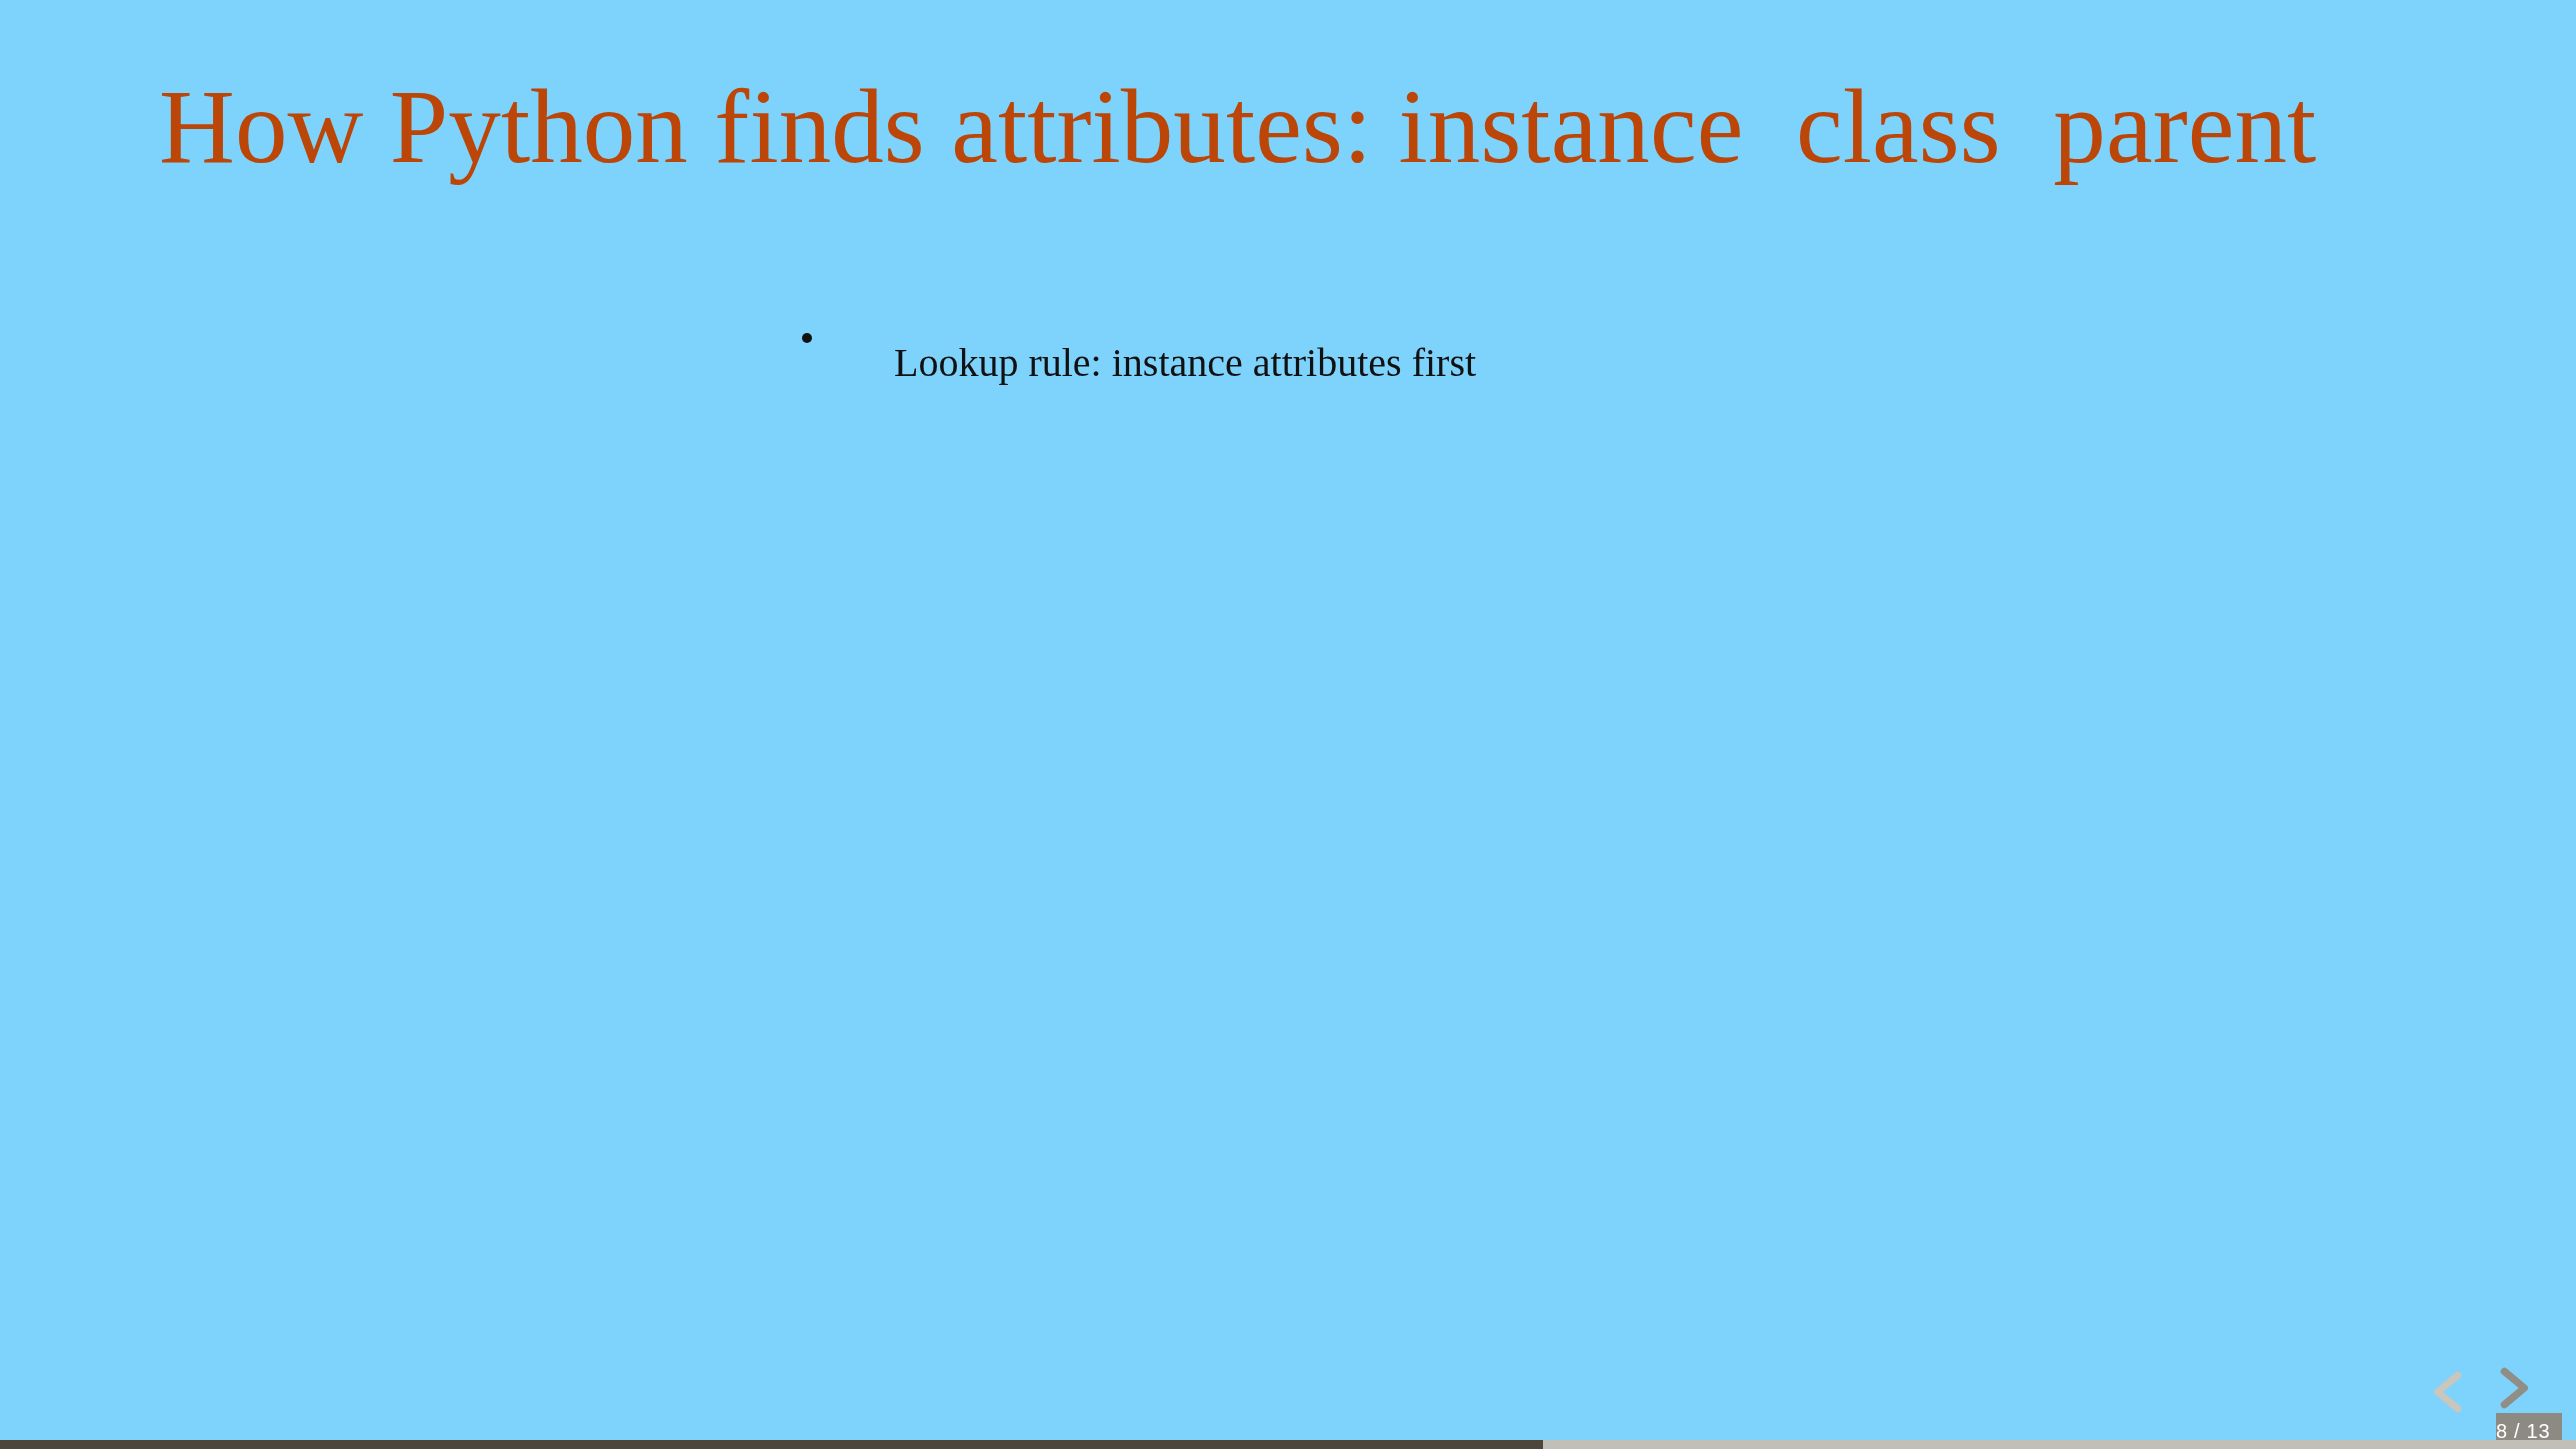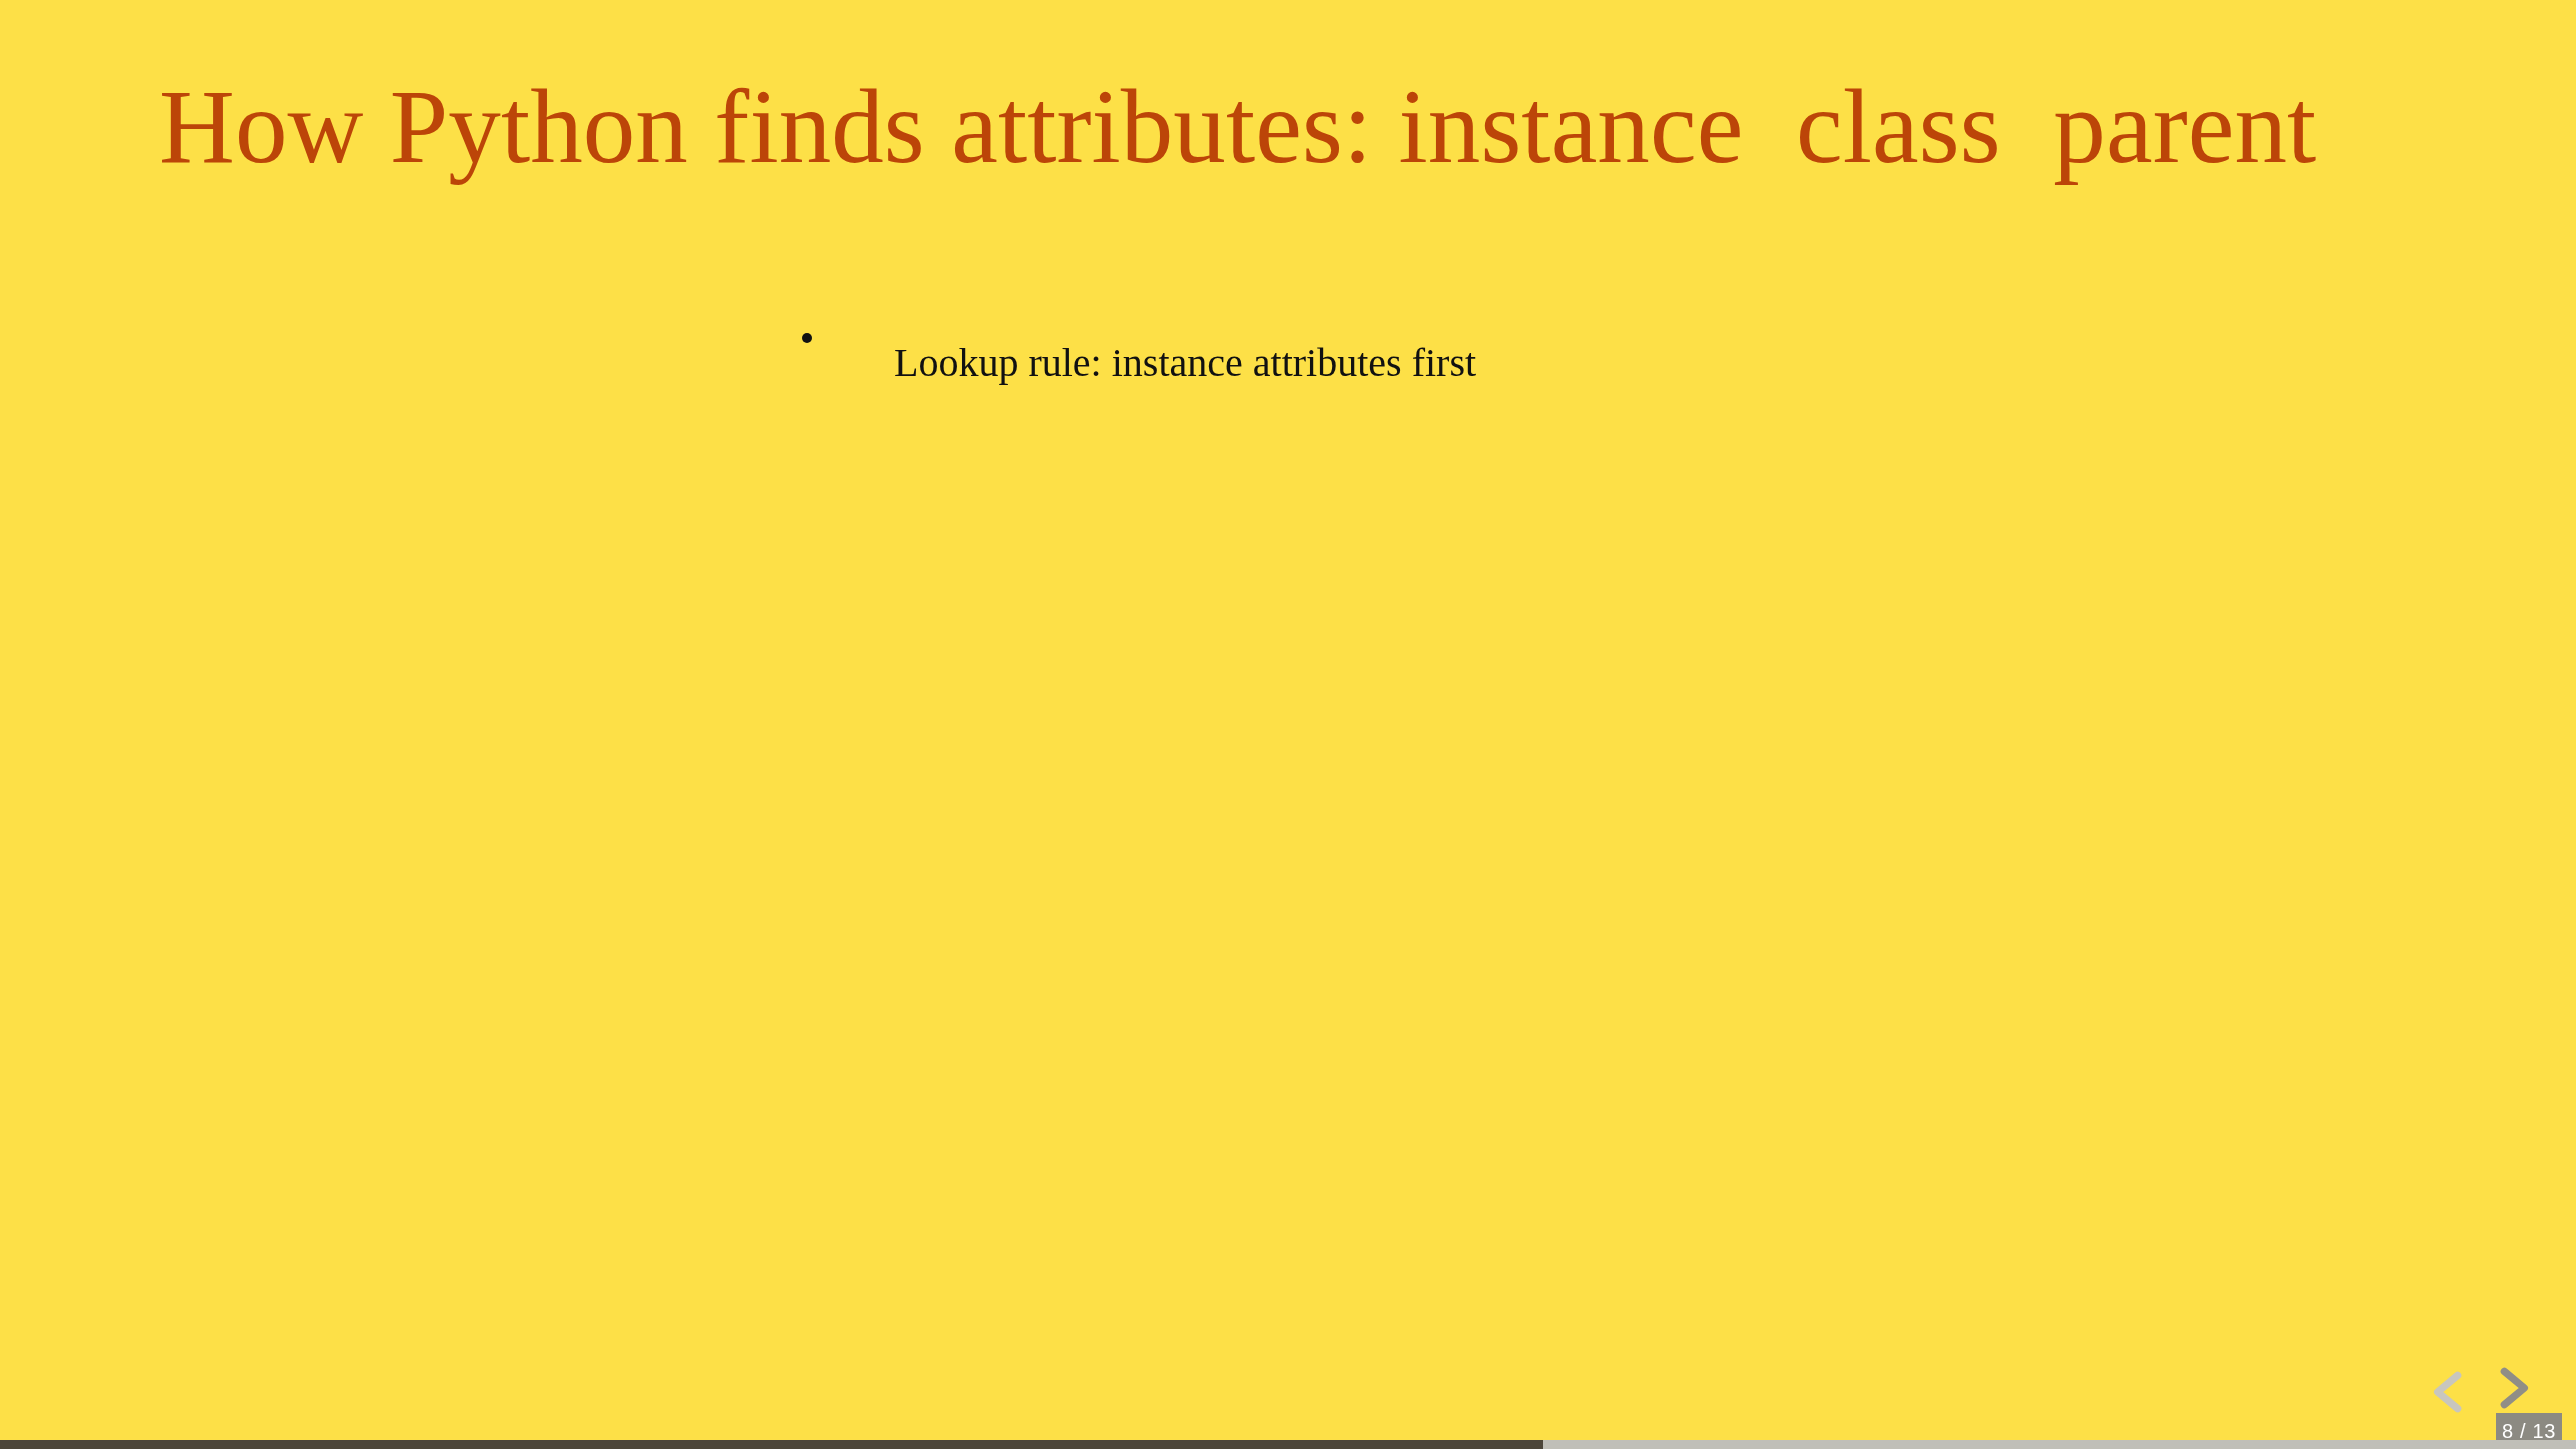--- a/index.html
+++ b/index.html
@@ -11,21 +11,21 @@
     height: 1449px;
     background: #EFEFEA;
     font-family: "Liberation Serif", "DejaVu Serif", serif;
     overflow: hidden;
     position: relative;
   }
 
   #slide-root {
     position: absolute;
     inset: 0;
-    background: #fde047;
+    background: #7dd3fc;
   }
 
   
   #slide-title {
     position: absolute;
     left: 159px;
     top: 72px;
     width: 2281px;
     font-family: "Liberation Serif", "DejaVu Serif", serif;
     font-size: 105px;
@@ -92,21 +92,21 @@
     position: absolute;
     left: 88px;
     top: 56px;
     width: 66px;
     height: 29px;
     background: #8C8A82;
     color: #FFFFFF;
     font-family: "Liberation Sans", "DejaVu Sans", sans-serif;
     font-size: 20px;
     line-height: 36px;
-    text-align: center;
+    text-align: left;
     letter-spacing: 0.7px;
     white-space: pre;
     box-sizing: border-box;
     cursor: pointer;
   }
 
   
   #progress-bar {
     position: absolute;
     left: 0;

